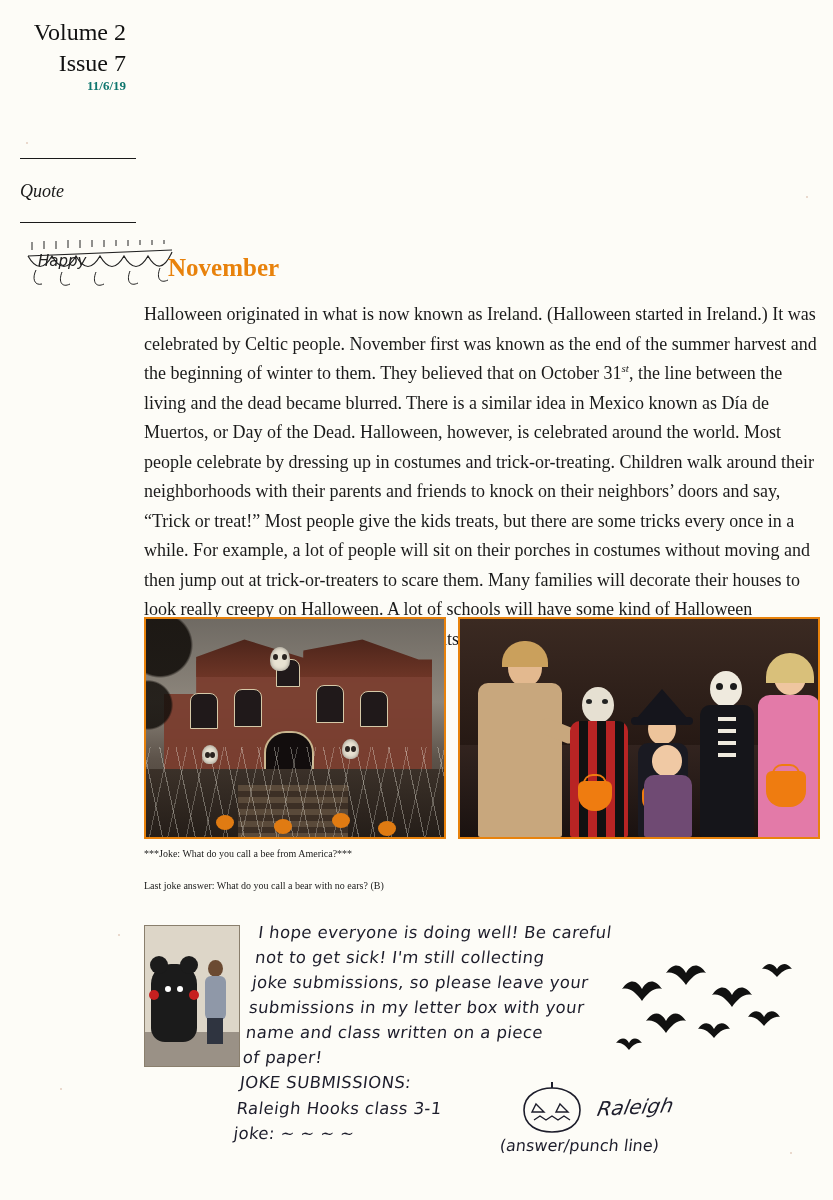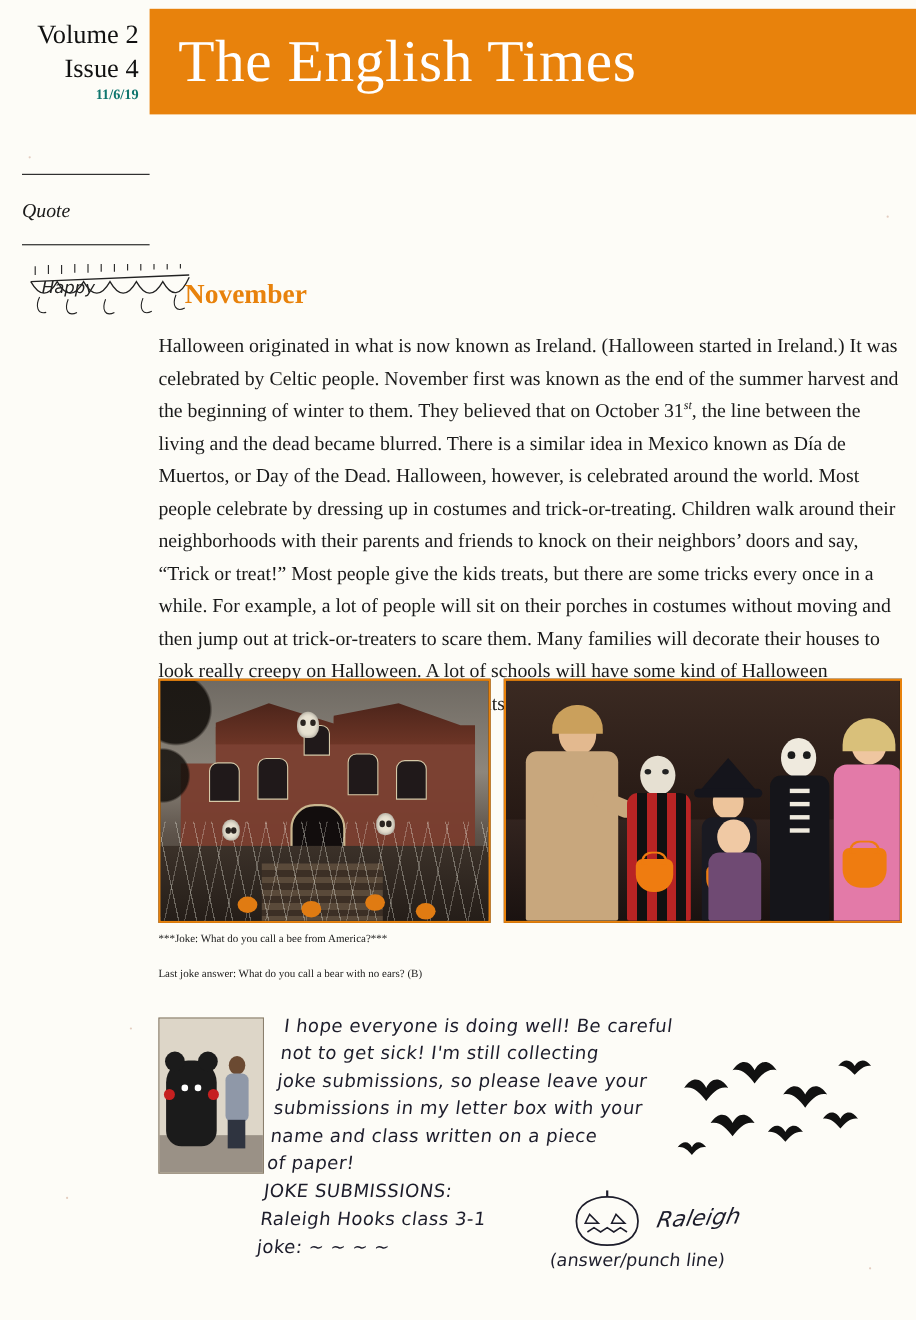--- a/index.html
+++ b/index.html
@@ -317,25 +317,22 @@
 
   
   .speck { position: absolute; width: 2px; height: 2px; background: #d8b9a8; border-radius: 50%; opacity: .7; }
 </style>
 </head>
 <body>
 
 <div class="masthead">
   <div class="volume-block">
     <div class="volume-line">Volume 2</div>
-    <div class="volume-line">Issue 4</div>
+    <div class="volume-line">Issue 7</div>
     <div class="issue-date">11/6/19</div>
-  </div>
-  <div class="title-bar">
-    <div class="paper-title">The English Times</div>
   </div>
 </div>
 
 <div class="quote-row">
   <div class="quote-label-wrap">
     <span class="quote-label">Quote</span>
   </div>
 </div>
 
 <div class="halloween-heading">

